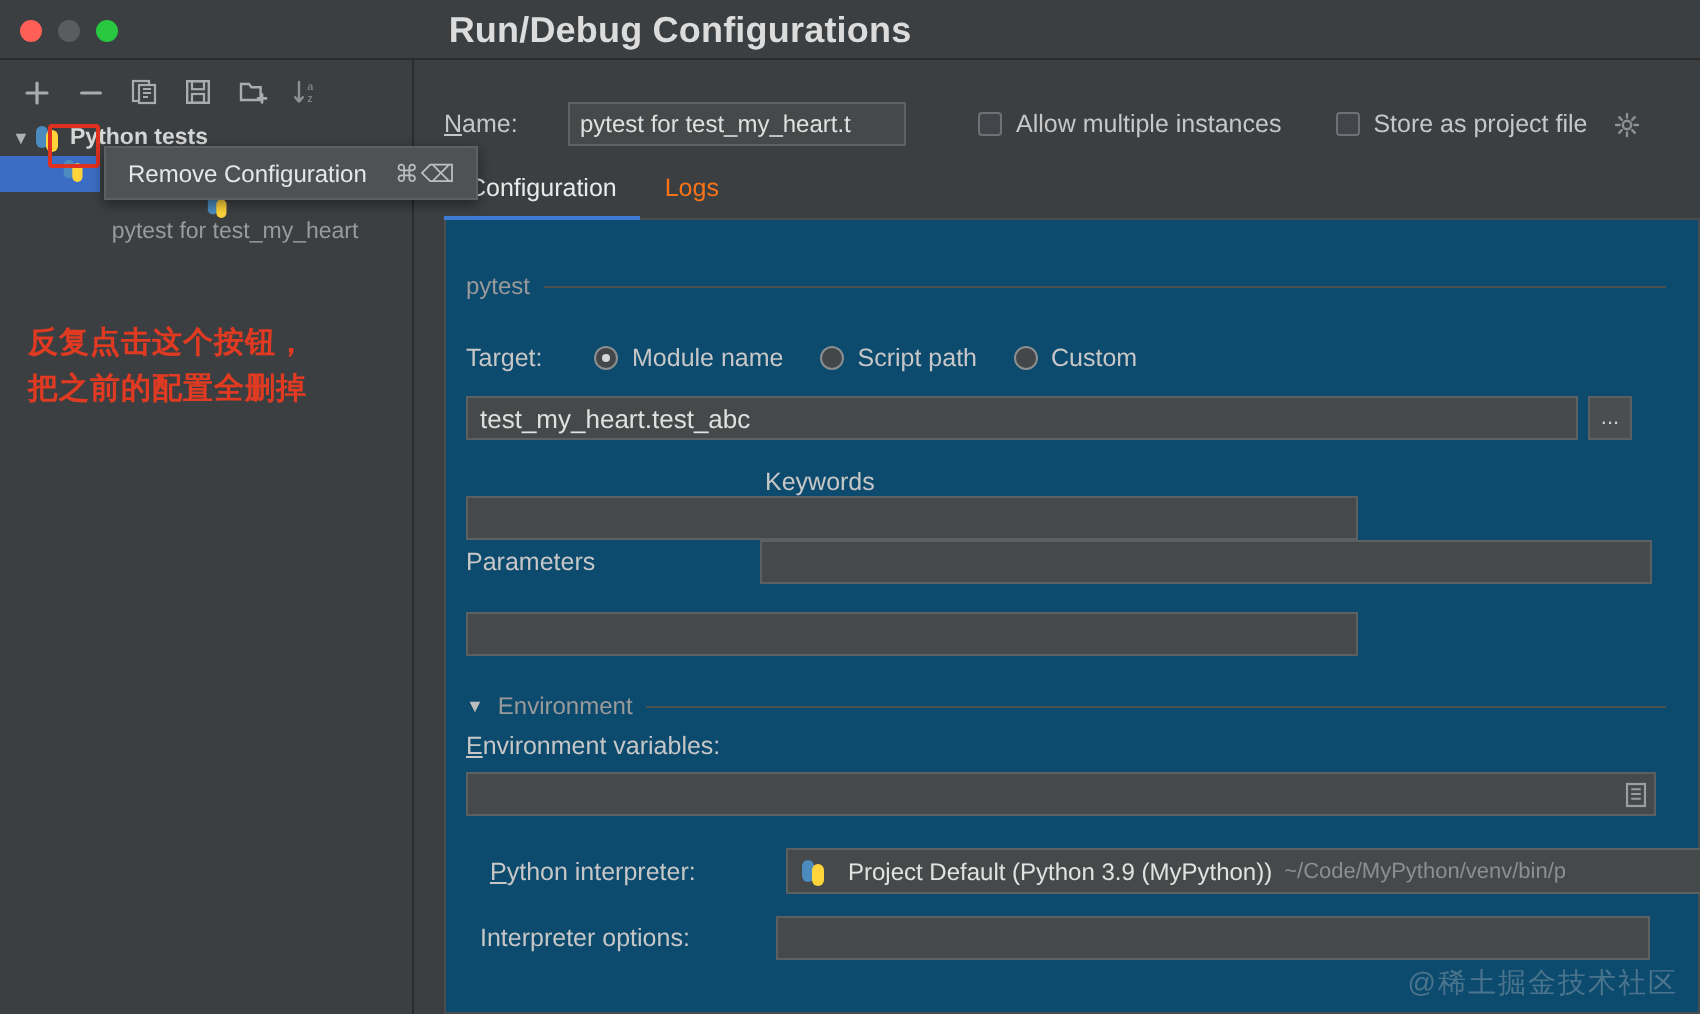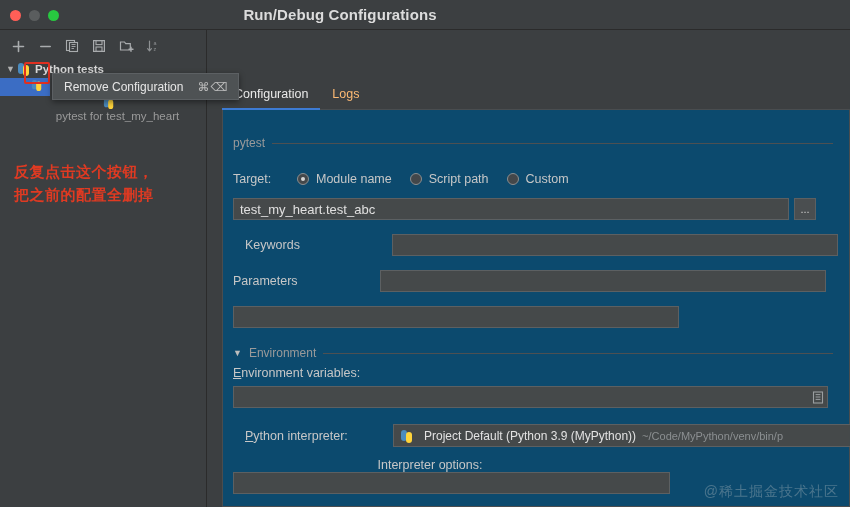--- a/index.html
+++ b/index.html
@@ -29,21 +29,21 @@
     display: flex; gap: 8px; align-items: center;
   }
   .light { width: 11px; height: 11px; border-radius: 50%; display: block; }
   .light.close { background: #ff5f57; }
   .light.min   { background: #5a5d5e; }
   .light.zoom  { background: #28c840; }
   #window-title {
     position: absolute; left: 0; top: 0;
     width: 680px; height: 30px;
     line-height: 30px; text-align: center;
-    font-size: 15px; font-weight: bold; color: #dcdcdc;
+    font-size: 18px; font-weight: bold; color: #dcdcdc;
     letter-spacing: .1px;
   }
 
   
   #left-panel {
     position: absolute; left: 0; top: 30px;
     width: 207px; height: 477px;
     background: #3c3f41;
     border-right: 1px solid #2b2b2b;
   }
@@ -181,21 +181,21 @@
   
   #tabs {
     position: absolute; left: 14px; top: 54px;
     width: 628px; height: 26px;
     display: flex; align-items: flex-start;
     border-bottom: 1px solid #4a4d4f;
   }
   .tab {
     padding: 0 12px 0 12px;
     height: 25px; line-height: 21px;
-    font-size: 12.5px; color: #fdba74;
+    font-size: 12.5px; color: #f97316;
     position: relative;
   }
   .tab.active { color: #eaeaea; }
   .tab.active::after {
     content: ""; position: absolute;
     left: 0; right: 0; bottom: -1px; height: 2px;
     background: #3d7bd4;
   }
 
   
@@ -256,21 +256,21 @@
   #browse-btn {
     width: 22px; height: 22px;
     margin-left: 5px;
     background: #4a4e50;
     border: 1px solid #5c6062;
     color: #cfcfcf; font-size: 11px;
     display: flex; align-items: center; justify-content: center;
     line-height: 8px;
   }
 
-  #kw-row   { left: 22px; top: 124px; }
+  #kw-row   { left: 10px; top: 124px; flex-direction: column; }
   #par-row  { left: 10px; top: 160px; }
   #addl-row { left: 10px; top: 196px; }
   .form-row .lbl-wide { width: 147px; }
   .wide-field { width: 446px; }
 
   
   #sec-env { top: 236px; }
   #sec-env .arrow { color: #bdbdbd; font-size: 9px; }
 
   #envvar-label {
@@ -292,21 +292,21 @@
     width: 515px; height: 23px;
     background: #45494a; border: 1px solid #5c6062;
     display: flex; align-items: center;
     padding: 0 5px 0 6px; gap: 6px;
     overflow: hidden;
   }
   #interp-text { font-size: 12px; color: #e2e2e2; white-space: nowrap; }
   #interp-path { font-size: 11px; color: #8b8f91; white-space: nowrap; flex: 1; overflow: hidden; }
   #interp-arrow { color: #c3c3c3; font-size: 9px; }
 
-  #interp-opts-row { left: 10px; top: 348px; flex-direction: column; }
+  #interp-opts-row { left: 17px; top: 348px; }
   #interp-opts-row .lbl { width: 148px; }
   #interp-opts-field { width: 437px; }
 
   
   #watermark {
     position: absolute;
     right: 11px; bottom: 6px;
     font-size: 14px;
     color: rgba(200,202,204,.33);
     letter-spacing: 1px;
@@ -413,20 +413,40 @@
     </div>
   </div>
 
   <div id="tooltip">
     <span>Remove Configuration</span>
     <span class="shortcut">⌘⌫</span>
   </div>
 
   <div id="right-panel">
 
+    <div id="name-row">
+      <span id="name-label"><u class="mn">N</u>ame:</span>
+      <input id="name-input" type="text" value="pytest for test_my_heart.t" style="">
+
+      <span class="cbox-wrap" id="allow-multi">
+        <span class="cbox"></span>
+        <span>Allow multiple instances</span>
+      </span>
+
+      <span class="cbox-wrap" id="store-proj">
+        <span class="cbox"></span>
+        <span>Store as project file</span>
+        <span id="gear-icon">
+          <svg width="13" height="13" viewBox="0 0 13 13" aria-hidden="true">
+            <circle cx="6.5" cy="6.5" r="2.1" fill="none" stroke="#8d9194" stroke-width="1.2"></circle>
+            <path d="M6.5 1 v1.8 M6.5 10.2 v1.8 M1 6.5 h1.8 M10.2 6.5 h1.8 M2.6 2.6 l1.3 1.3 M9.1 9.1 l1.3 1.3 M10.4 2.6 l-1.3 1.3 M3.9 9.1 l-1.3 1.3" stroke="#8d9194" stroke-width="1.2" stroke-linecap="round"></path>
+          </svg>
+        </span>
+      </span>
+    </div>
 
     <div id="tabs">
       <div class="tab active">Configuration</div>
       <div class="tab">Logs</div>
     </div>
 
     <div id="content-box">
 
       <div class="section-head" id="sec-pytest">
         <span>pytest</span>

